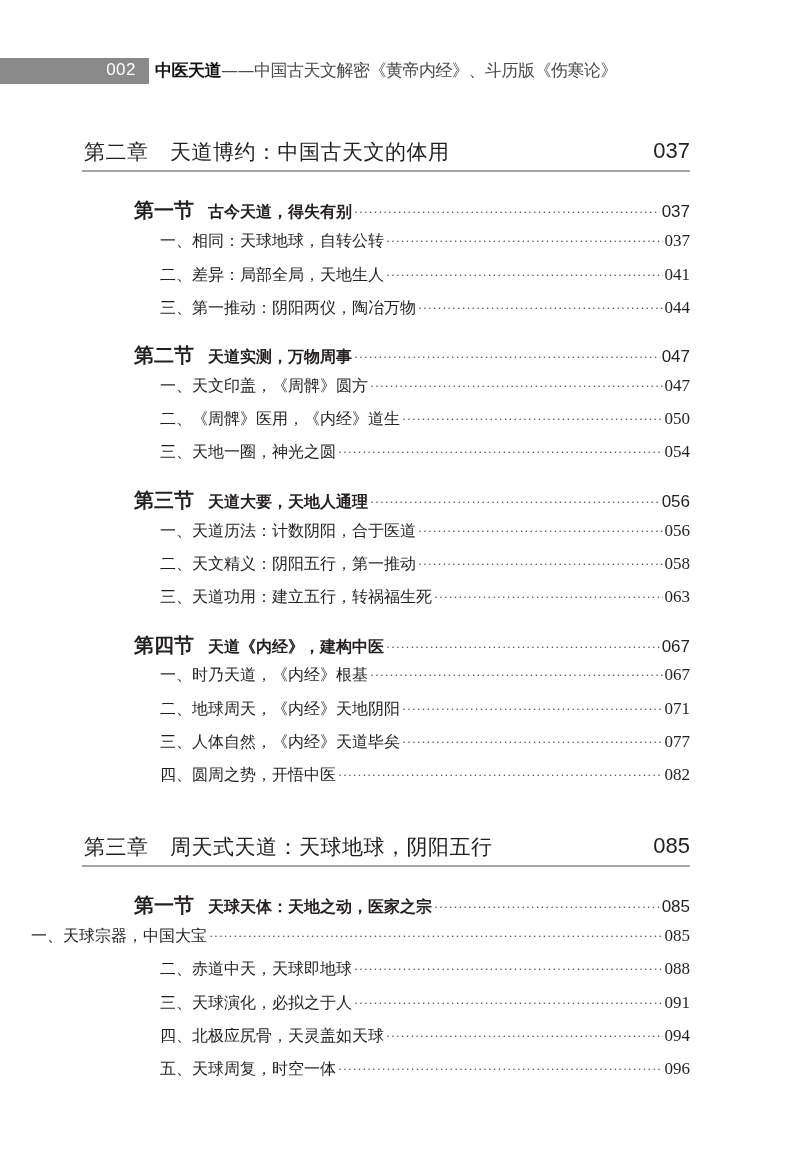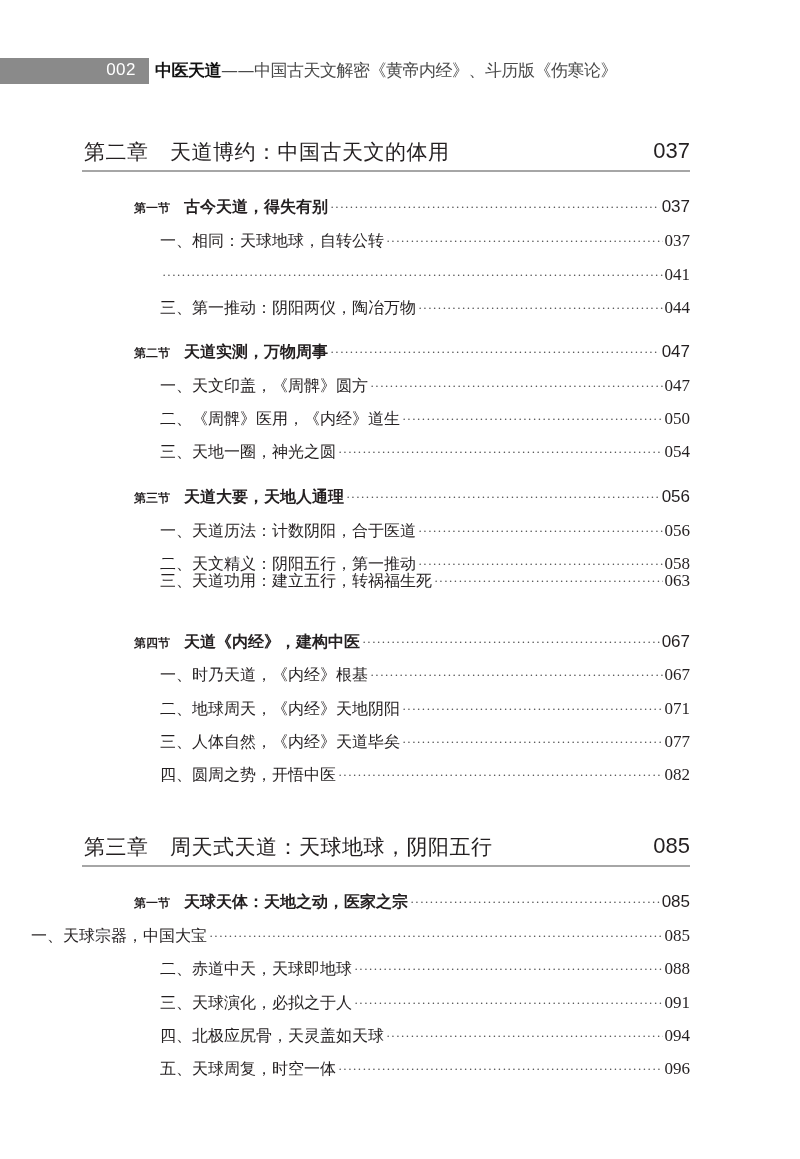--- a/index.html
+++ b/index.html
@@ -11,21 +11,21 @@
 
   .chapter { position: absolute; left: 82px; width: 608px; height: 36px; border-bottom: 2px solid #a6a6a6; }
   .chapter .ctitle { position: absolute; left: 2px; top: 4px; font-family: "DejaVu Sans", sans-serif; font-size: 21px; color: #231f20; white-space: nowrap; letter-spacing: 0.5px; }
   .chapter .cnum { position: absolute; right: 0; top: 4px; font-family: "Liberation Sans", sans-serif; font-size: 22px; color: #231f20; }
 
   .row { position: absolute; left: 0; width: 690px; height: 26px; display: flex; align-items: baseline; white-space: nowrap; }
   .row .lead { flex: 1; overflow: hidden; margin: 0 2px; height: 18px; position: relative; top: -1px; }
   .row .lead::before { content: "································································································································································"; letter-spacing: 0.5px; color: #555555; font-family: "Liberation Serif", serif; font-size: 13px; }
 
   .section { padding-left: 134px; box-sizing: border-box; }
-  .section .label { font-family: "DejaVu Sans", sans-serif; font-weight: bold; font-size: 12px; color: #231f20; }
+  .section .label { font-family: "DejaVu Sans", sans-serif; font-weight: bold; font-size: 20px; color: #231f20; }
   .section .stitle { font-family: "DejaVu Sans", sans-serif; font-weight: bold; font-size: 16px; margin-left: 14px; color: #231f20; }
   .section .snum { font-family: "Liberation Sans", sans-serif; font-size: 17px; color: #231f20; }
 
   .item { padding-left: 160px; box-sizing: border-box; }
   .item .ititle { font-family: "DejaVu Serif", serif; font-size: 16px; color: #231f20; }
   .item .inum { font-family: "Liberation Serif", serif; font-size: 17px; color: #231f20; }
 </style>
 </head>
 <body>
 
@@ -44,20 +44,21 @@
   <span class="stitle">古今天道，得失有别</span>
   <span class="lead"></span>
   <span class="snum">037</span>
 </div>
 <div class="row item" style="top:231px;">
   <span class="ititle">一、相同：天球地球，自转公转</span>
   <span class="lead"></span>
   <span class="inum">037</span>
 </div>
 <div class="row item" style="top:265px;">
+  <span class="ititle">二、差异：局部全局，天地生人</span>
   <span class="lead"></span>
   <span class="inum">041</span>
 </div>
 <div class="row item" style="top:298px;">
   <span class="ititle">三、第一推动：阴阳两仪，陶冶万物</span>
   <span class="lead"></span>
   <span class="inum">044</span>
 </div>
 
 <div class="row section" style="top:342px;">
@@ -91,21 +92,21 @@
 <div class="row item" style="top:521px;">
   <span class="ititle">一、天道历法：计数阴阳，合于医道</span>
   <span class="lead"></span>
   <span class="inum">056</span>
 </div>
 <div class="row item" style="top:554px;">
   <span class="ititle">二、天文精义：阴阳五行，第一推动</span>
   <span class="lead"></span>
   <span class="inum">058</span>
 </div>
-<div class="row item" style="top:571px;">
+<div class="row item" style="top:587px;">
   <span class="ititle">三、天道功用：建立五行，转祸福生死</span>
   <span class="lead"></span>
   <span class="inum">063</span>
 </div>
 
 <div class="row section" style="top:632px;">
   <span class="label">第四节</span>
   <span class="stitle">天道《内经》，建构中医</span>
   <span class="lead"></span>
   <span class="snum">067</span>

